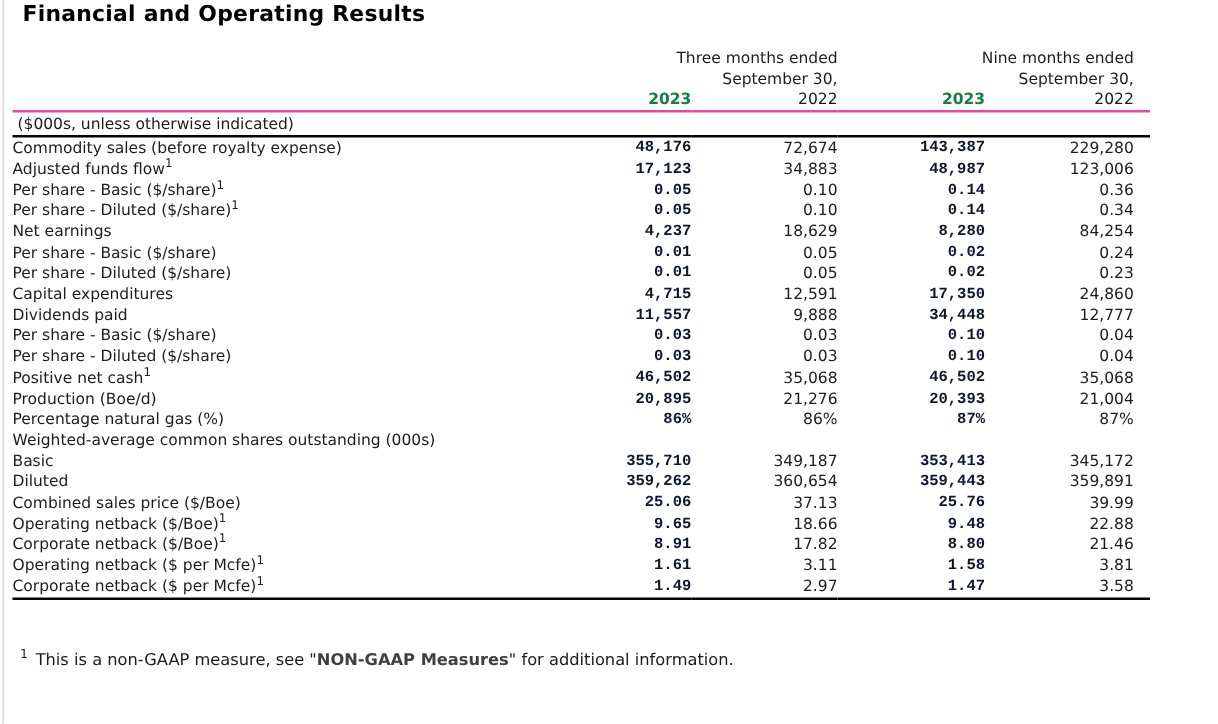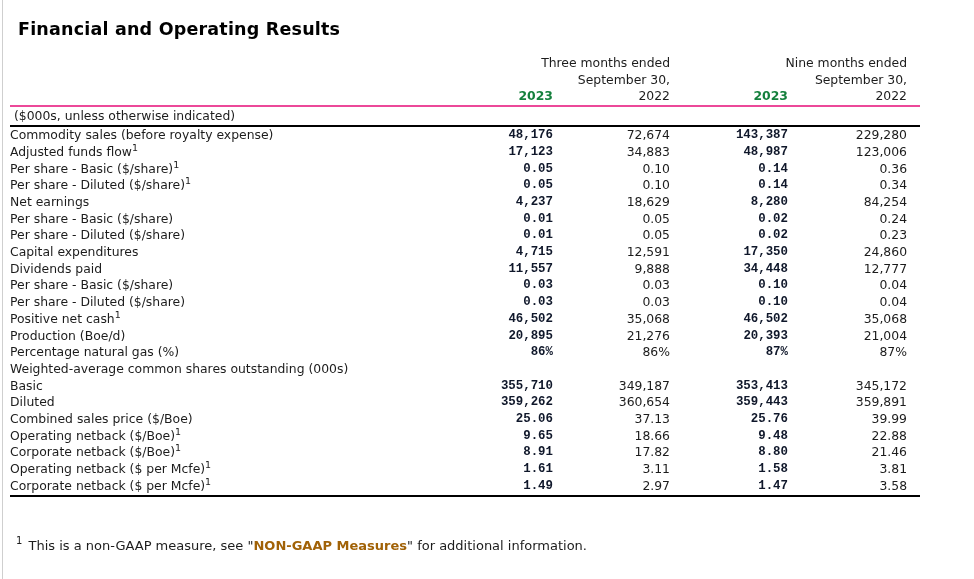--- a/index.html
+++ b/index.html
@@ -12,21 +12,21 @@
     color: #1c1c1c;
     position: relative;
     overflow: hidden;
   }
   .page-edge {
     position: absolute; left: 2px; top: 0;
     width: 1px; height: 579px;
     background: #cfcfcf;
   }
   .page-title {
-    margin: 19px 0 0 18px;
+    margin: 2px 0 0 18px;
     font-size: 17.5px;
     font-weight: bold;
     color: #000;
     letter-spacing: 0.2px;
   }
   table.results {
     margin: 16px 0 0 10px;
     width: 910px;
     border-collapse: collapse;
     table-layout: fixed;
@@ -61,21 +61,21 @@
     height: auto;
   }
   tbody tr:last-child td { border-bottom: 2px solid #000; }
   sup { font-size: 9.5px; line-height: 0; }
   .footnote {
     margin: 41px 0 0 16px;
     font-size: 13px;
     color: #1c1c1c;
   }
   .footnote sup { font-size: 10px; margin-right: 2px; }
-  .footnote b { font-weight: bold; color: #a16207; }
+  .footnote b { font-weight: bold; color: #404040; }
 </style>
 </head>
 <body>
 
 <div class="page-edge"></div>
 
 <h1 class="page-title">Financial and Operating Results</h1>
 
 <table class="results">
   <colgroup>

